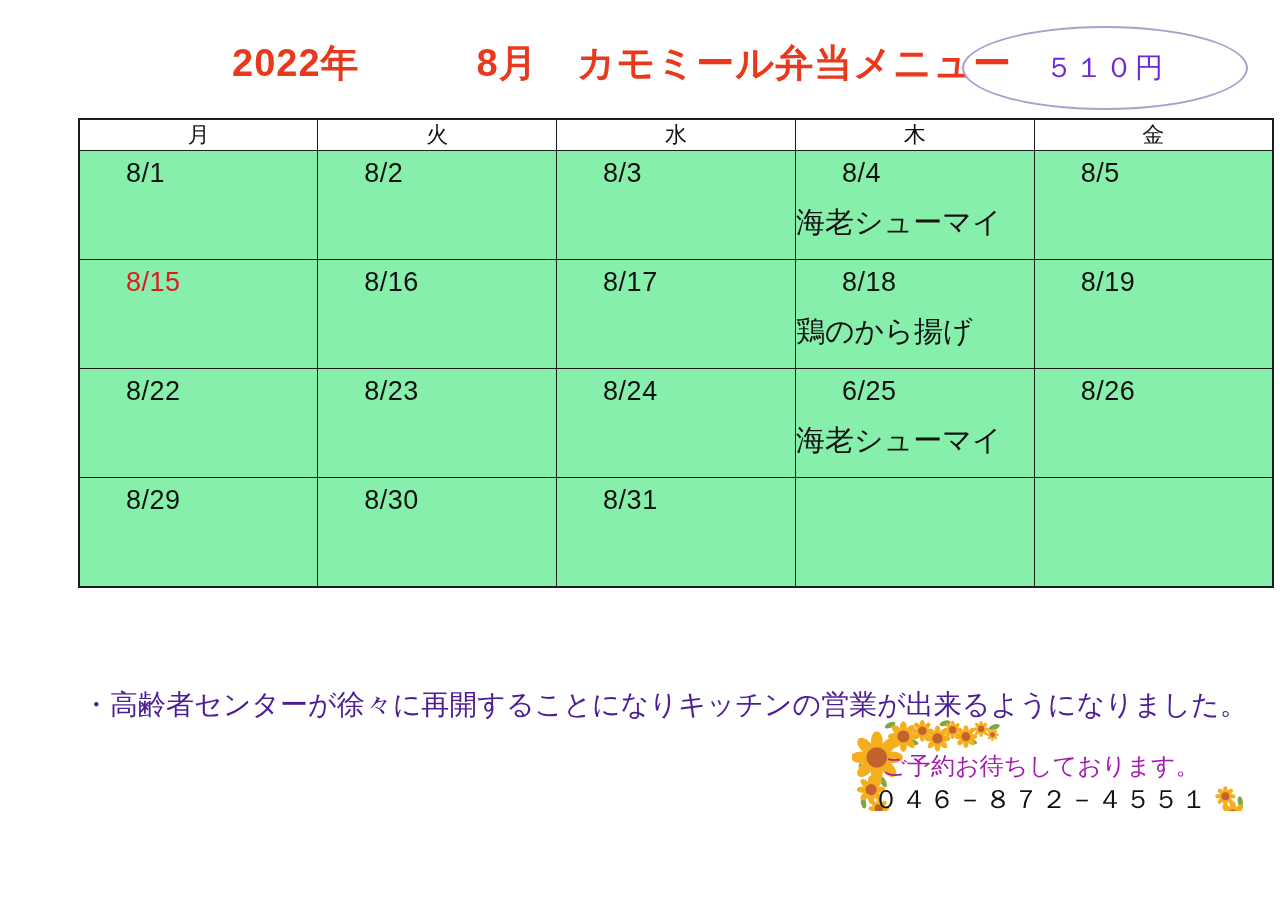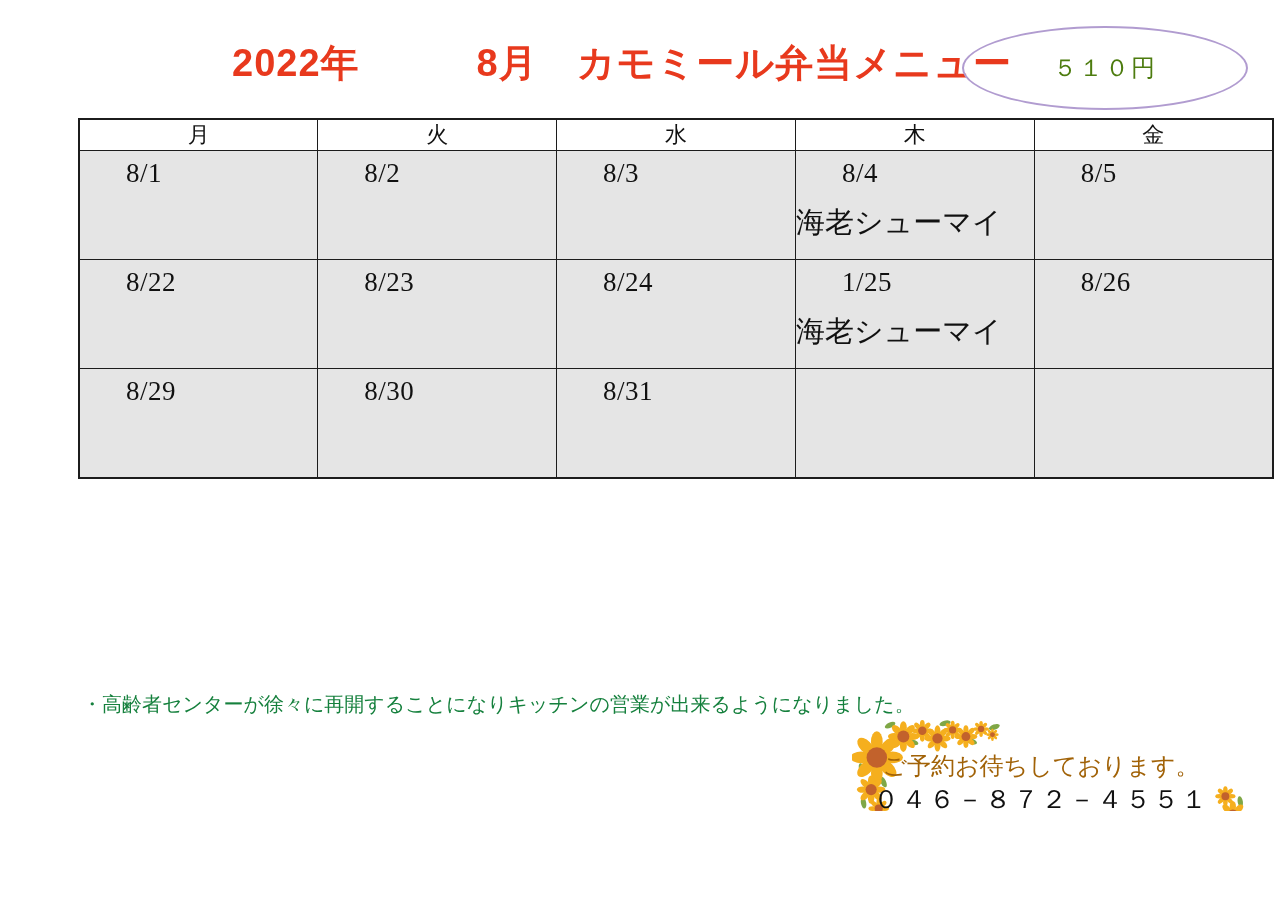--- a/index.html
+++ b/index.html
@@ -33,22 +33,22 @@
     top: 26px;
     width: 282px;
     height: 80px;
     border: 2px solid var(--oval-purple, #b19cd0);
     border-radius: 50%;
     display: flex;
     align-items: center;
     justify-content: center;
   }
   .price-oval .price-text {
-    font-size: 24px;
-    color: #4d7c0f;
+    font-size: 28px;
+    color: #6d28d9;
     letter-spacing: 2px;
   }
 
   
   table.calendar {
     position: absolute;
     left: 42px;
     top: 118px;
     width: 1196px;
     border-collapse: collapse;
@@ -63,22 +63,21 @@
   table.calendar th {
     height: 26px;
     font-size: 22px;
     font-weight: 500;
     text-align: center;
     vertical-align: middle;
   }
   table.calendar td {
     height: 108px;
     position: relative;
-    background: #e5e5e5;
-    font-family: Liberation Serif, serif;
+    background: #86efac;
   }
   td.hl { background: var(--highlight-blue, #dce3f2); }
   .date {
     display: block;
     padding: 7px 0 0 46px;
     font-size: 27px;
     letter-spacing: 0.5px;
     color: #111111;
   }
   .date.red { color: var(--holiday-red, #e01b1b); }
@@ -89,34 +88,34 @@
     font-size: 29px;
     color: #111111;
     white-space: nowrap;
   }
 
   
   .notes {
     position: absolute;
     left: 46px;
     top: 688px;
-    font-size: 20px;
+    font-size: 28px;
     line-height: 33px;
-    color: #15803d;
+    color: #4c1d95;
   }
 
   
   .contact {
     position: absolute;
     left: 820px;
     top: 750px;
     width: 370px;
     text-align: center;
   }
-  .contact .c-line { font-size: 24px; line-height: 32px; color: #a16207; font-family: Liberation Serif, serif; }
+  .contact .c-line { font-size: 24px; line-height: 32px; color: #a21caf; font-family: Liberation Serif, serif; }
   .contact .c-phone { font-size: 26px; line-height: 34px; letter-spacing: 2px; color: #111111; }
 
   
   .deco { position: absolute; }
   .deco-tl { left: 816px; top: 710px; width: 152px; height: 109px; }
   .deco-br { left: 1066px; top: 786px; width: 150px; height: 107px; }
 </style>
 </head>
 <body>
 
@@ -152,30 +151,48 @@
         <td class="hl">
           <span class="date">8/4</span>
           <span class="menu">海老シューマイ</span>
         </td>
         <td>
             <span class="date">8/5</span>
           </td>
       </tr>
       <tr>
         <td>
+            <span class="date red">8/15</span>
+          </td>
+        <td>
+            <span class="date">8/16</span>
+          </td>
+        <td>
+            <span class="date">8/17</span>
+          </td>
+        <td class="hl">
+          <span class="date">8/18</span>
+          <span class="menu">鶏のから揚げ</span>
+        </td>
+        <td>
+            <span class="date">8/19</span>
+          </td>
+      </tr>
+      <tr>
+        <td>
             <span class="date">8/22</span>
           </td>
         <td>
             <span class="date">8/23</span>
           </td>
         <td>
             <span class="date">8/24</span>
           </td>
         <td class="hl">
-          <span class="date">1/25</span>
+          <span class="date">6/25</span>
           <span class="menu">海老シューマイ</span>
         </td>
         <td>
             <span class="date">8/26</span>
           </td>
       </tr>
       <tr>
         <td>
             <span class="date">8/29</span>
           </td>

